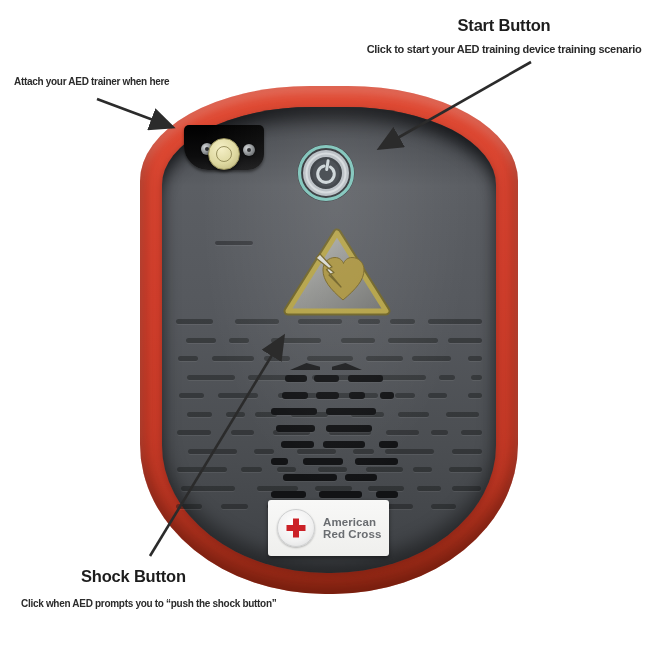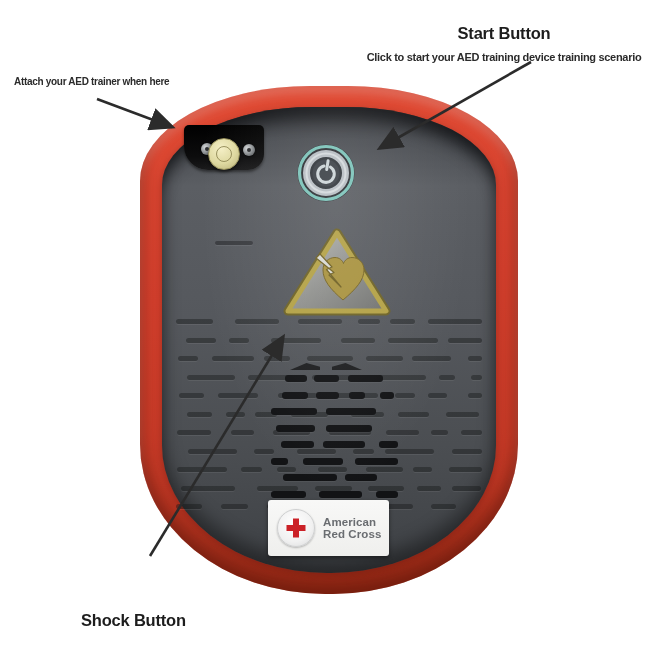--- a/index.html
+++ b/index.html
@@ -9,21 +9,21 @@
   }
   .ann-title{
     position:absolute;font-size:16.5px;font-weight:700;color:#1d1d1d;
     letter-spacing:-0.2px;white-space:nowrap;z-index:6;
   }
   .ann-caption{
     position:absolute;font-size:10px;font-weight:700;color:#2b2b2b;
     letter-spacing:-0.3px;white-space:nowrap;z-index:6;
   }
   #start-block{position:absolute;left:358px;top:0;width:292px;height:60px;text-align:center;z-index:6;}
-  #start-block .ann-title{position:relative;display:block;top:16px;margin-top:8px;}
+  #start-block .ann-title{position:relative;display:block;top:16px;}
   #start-block .ann-caption{position:relative;display:block;top:24px;font-size:11px;}
   
   .case{
     position:absolute;left:140px;top:86px;width:378px;height:508px;z-index:1;
     background:linear-gradient(175deg,#e04b34 0%,#d7412e 40%,#c63a26 78%,#a93019 100%);
     border-radius:170px 170px 185px 185px / 95px 95px 150px 150px;
     box-shadow:inset 0 -14px 20px rgba(70,12,4,.55), inset 0 8px 8px rgba(255,255,255,.18);
   }
   .dev-body{
     position:absolute;left:22px;top:21px;right:22px;bottom:21px;
@@ -98,21 +98,22 @@
 
 <div id="stage">
 
   <div class="ann-caption" style="left:14px;top:76px;">Attach your AED trainer when here</div>
 
   <div id="start-block">
     <span class="ann-title">Start Button</span>
     <span class="ann-caption">Click to start your AED training device training scenario</span>
   </div>
 
-  <div class="ann-title" style="left:81px;top:567px;margin-top:44px;">Shock Button</div>
+  <div class="ann-title" style="left:81px;top:567px;">Shock Button</div>
+  <div class="ann-caption" style="left:21px;top:598px;">Click when AED prompts you to “push the shock button”</div>
 
   <div class="case">
     <div class="dev-body">
 
       <div class="port">
         <div class="screw" style="left:17px;top:18px;"></div>
         <div class="screw" style="left:59px;top:19px;"></div>
         <div class="plug"></div>
       </div>
 

